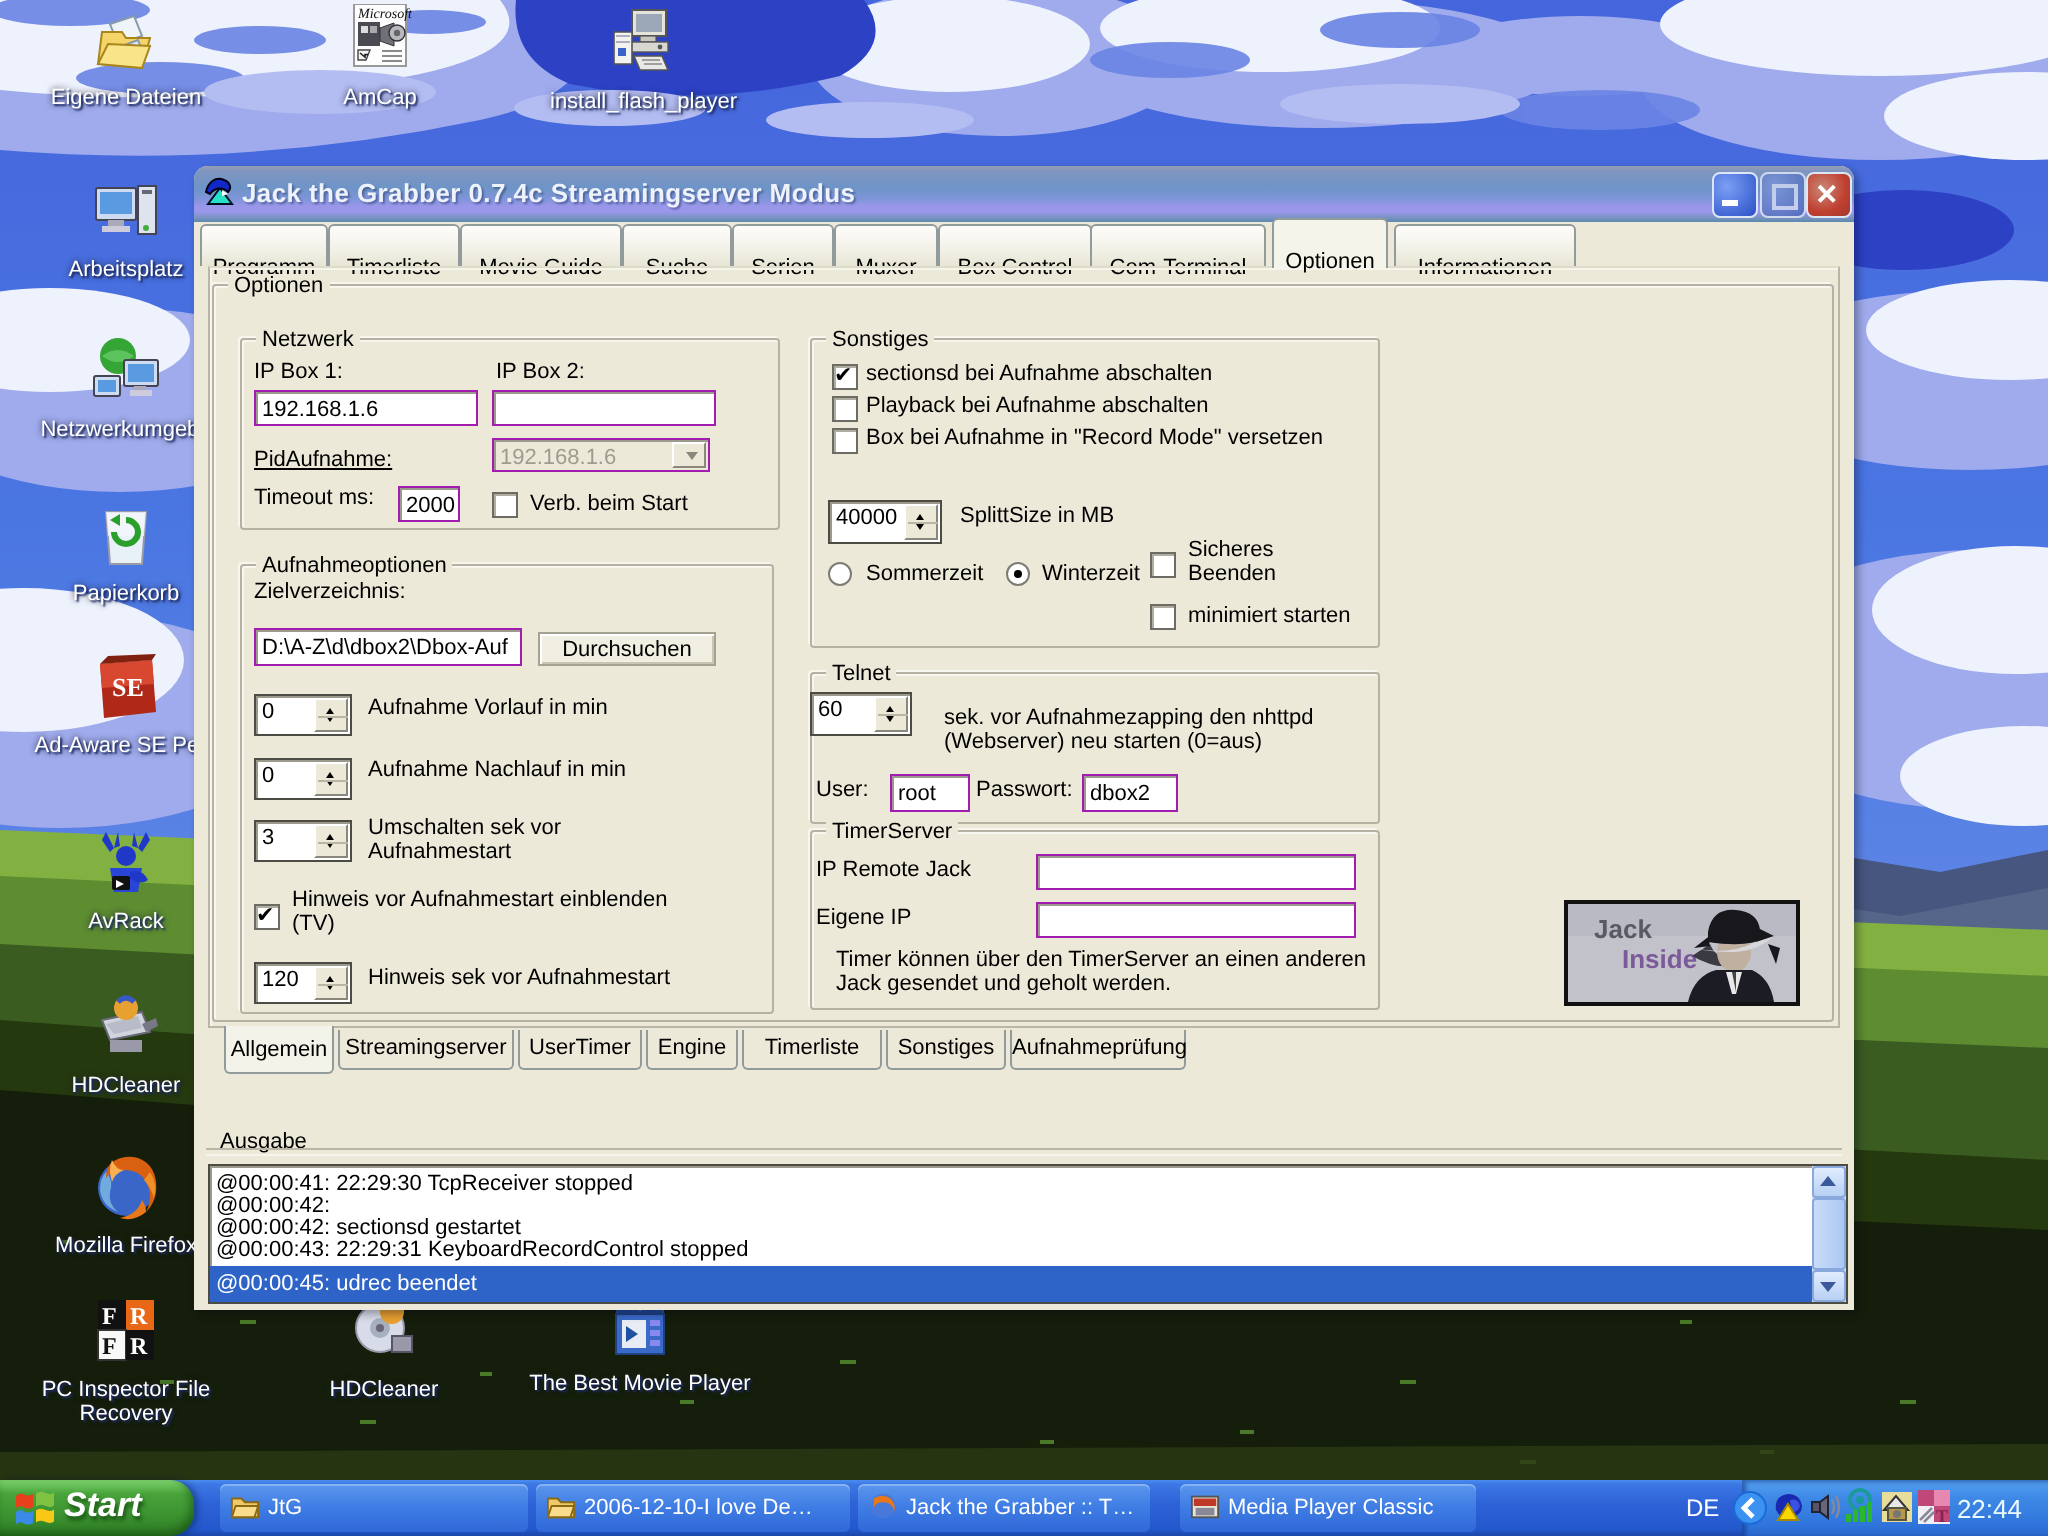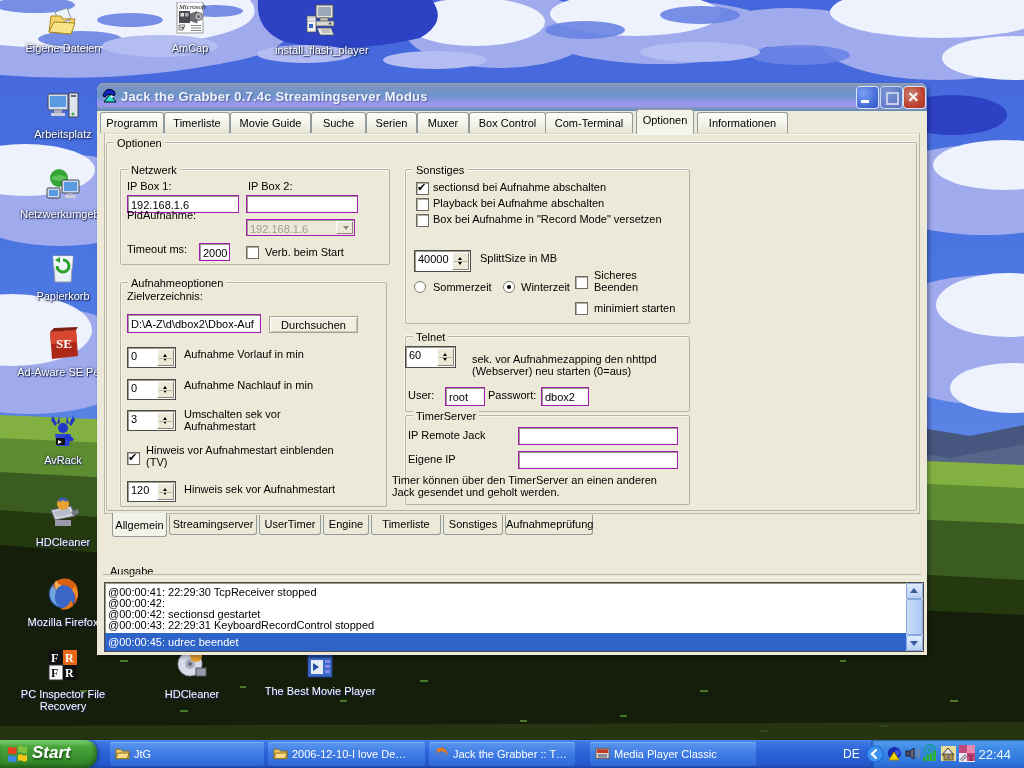--- a/index.html
+++ b/index.html
@@ -20,21 +20,21 @@
 .tbtn{position:absolute;top:3px;width:21px;height:21px;border-radius:4px;border:1px solid #dce6f4;}
 #btnmin{left:759px;background:radial-gradient(circle at 30% 30%,#7b9ff4,#2a50c8);}
 #btnmax{left:783px;background:radial-gradient(circle at 30% 30%,#7e96d8,#4a68b8);opacity:.85;}
 #btnclose{left:806px;background:radial-gradient(circle at 35% 35%,#c88878,#c04030 60%,#a03830);}
 #btnmin:after{content:"";position:absolute;left:4px;top:13px;width:8px;height:3px;background:#fff;}
 #btnmax:after{content:"";position:absolute;left:5px;top:5px;width:9px;height:9px;border:2px solid #cfd8ee;}
 #btnclose:after{content:"\2715";position:absolute;left:3.5px;top:2px;color:#fff;font-size:14px;font-weight:bold;}
 #client{position:absolute;left:3px;top:28px;width:824px;height:541px;background:#ece9d8;font-size:11px;color:#000;}
 
 .tab{position:absolute;top:1px;height:21px;box-sizing:border-box;border:1px solid #919b9c;border-bottom:none;
-  border-radius:3px 3px 0 0;background:linear-gradient(#fdfdfb,#f2f1e7 60%,#e7e5d4);text-align:center;padding-top:4px;}
+  border-radius:3px 3px 0 0;background:linear-gradient(#fdfdfb,#f2f1e7 60%,#e7e5d4);text-align:center;padding-top:15px;}
 .tabactive{top:-2px;height:25px;background:#f5f4ea;z-index:5;border-color:#919b9c;}
 #tabrow{position:absolute;left:0;top:0px;width:824px;height:22px;}
 .grp{position:absolute;border:1px solid #b5b2a3;border-radius:2px;box-shadow:1px 1px 0 #f8f7ef inset, -1px -1px 0 #f8f7ef;}
 .grp .t{position:absolute;top:-6px;left:7px;background:#ece9d8;padding:0 3px;line-height:12px;font-size:11px;}
 .lab{position:absolute;white-space:nowrap;}
 .field{position:absolute;background:#fff;border:1px solid #a21caf;box-shadow:inset 1px 1px 0 #9c9a8c;
   font-size:11px;padding:3px 0 0 3px;height:18px;box-sizing:border-box;white-space:nowrap;overflow:hidden;}
 .btn{position:absolute;background:#f1efe2;border:1px solid #a5a294;box-shadow:inset 1px 1px 0 #fff, inset -1px -1px 0 #c8c5b2;
   text-align:center;font-size:11px;box-sizing:border-box;}
 .cb{position:absolute;width:11px;height:11px;background:#fff;border:1px solid #6c6c64;box-shadow:inset 1px 1px 0 #b0aea0;}
@@ -340,21 +340,21 @@
         <span class="t">Optionen</span>
       </div>
 
     <div class="grp" style="left:20px;top:58px;width:268px;height:94px;">
         <span class="t">Netzwerk</span>
       </div>
     <span class="lab" style="left:27px;top:69px;">IP Box 1:</span>
     <span class="lab" style="left:148px;top:69px;">IP Box 2:</span>
     <div class="field" style="left:27px;top:84px;width:112px;">192.168.1.6</div>
     <div class="field" style="left:146px;top:84px;width:112px;"></div>
-    <span class="lab" style="left:27px;top:98px;">PidAufnahme:</span>
+    <span class="lab" style="left:27px;top:113px;text-decoration:underline;">PidAufnahme:</span>
     <div class="field" style="left:146px;top:108px;width:109px;height:17px;background:#ece9d8;color:#9e9c90;">192.168.1.6
       <span style="position:absolute;right:1px;top:1px;bottom:1px;width:15px;background:#ece9d8;border:1px solid #fff;border-right-color:#8a887c;border-bottom-color:#8a887c;"></span>
       <span style="position:absolute;right:5px;top:6px;border:3px solid transparent;border-top:4px solid #8a887c;"></span>
     </div>
     <span class="lab" style="left:27px;top:132px;">Timeout ms:</span>
     <div class="field" style="left:99px;top:132px;width:31px;">2000</div>
     <span class="cb" style="left:146px;top:135px;"></span>
     <span class="lab" style="left:165px;top:135px;">Verb. beim Start</span>
 
     <div class="grp" style="left:20px;top:171px;width:265px;height:223px;">
@@ -428,22 +428,41 @@
     <span class="lab" style="left:388px;top:278px;">Passwort:</span>
     <div class="field" style="left:441px;top:276px;width:48px;height:19px;">dbox2</div>
 
     <div class="grp" style="left:305px;top:304px;width:283px;height:88px;">
         <span class="t">TimerServer</span>
       </div>
     <span class="lab" style="left:308px;top:318px;">IP Remote Jack</span>
     <div class="field" style="left:418px;top:316px;width:160px;height:18px;"></div>
     <span class="lab" style="left:308px;top:342px;">Eigene IP</span>
     <div class="field" style="left:418px;top:340px;width:160px;height:18px;"></div>
-    <span class="lab" style="left:292px;top:363px;">Timer können über den TimerServer an einen anderen<br>Jack gesendet und geholt werden.</span>
-
+    <span class="lab" style="left:308px;top:363px;padding-left:10px;">Timer können über den TimerServer an einen anderen<br>Jack gesendet und geholt werden.</span>
+
+    <div id="jackimg" style="position:absolute;left:682px;top:339px;width:114px;height:49px;border:2px solid #111;background:#bcbcc4;">
+      <svg width="114" height="49" viewBox="0 0 114 49" style="position:absolute;left:0;top:0;">
+        <rect width="114" height="49" fill="#c2c2ca"></rect>
+        <rect x="0" y="0" width="114" height="16" fill="#babac4"></rect>
+        <text x="13" y="17" font-size="13" font-weight="bold" fill="#5a5a62" font-family="Liberation Sans">Jack</text>
+        <text x="27" y="32" font-size="13" font-weight="bold" fill="#7c5a9a" font-family="Liberation Sans">Inside</text>
+        <g>
+          <path d="M85,28 Q74,28 71,20 L62,26 Q73,32 80,31 Z" fill="#3a3a42"></path>
+          <ellipse cx="83" cy="24" rx="8.5" ry="10" fill="#c0b0a0"></ellipse>
+          <path d="M70,14 Q72,2 84,3 Q95,4 96,13 L98,17 Q90,22 70,19 Z" fill="#17171c"></path>
+          <path d="M63,22 L72,15 Q70,20 71,21 Z M95,12 L103,16 Q97,20 94,19 Z" fill="#17171c"></path>
+          <path d="M63,22 Q80,26 94,19 L103,16 Q94,24 82,24 Q70,24 63,22 Z" fill="#d8d8dc"></path>
+          <path d="M60,49 Q63,36 74,33 L92,33 Q101,37 103,49 Z" fill="#1c1c24"></path>
+          <path d="M79,34 L87,34 L84,45 L82,45 Z" fill="#e8e8ea"></path>
+          <path d="M82,34 L84,34 L84,44 Z" fill="#444"></path>
+          <path d="M100,20 L106,22 L104,30 Z" fill="#17171c"></path>
+        </g>
+      </svg>
+    </div>
 
     <div style="position:absolute;left:1px;top:404px;width:820px;height:26px;">
       <div class="stab stabactive" style="left:11px;width:55px;">Allgemein</div>
       <div class="stab" style="left:68px;width:88px;">Streamingserver</div>
       <div class="stab" style="left:158px;width:62px;">UserTimer</div>
       <div class="stab" style="left:222px;width:46px;">Engine</div>
       <div class="stab" style="left:270px;width:70px;">Timerliste</div>
       <div class="stab" style="left:342px;width:60px;">Sonstiges</div>
       <div class="stab" style="left:404px;width:88px;">Aufnahmeprüfung</div>
     </div>
@@ -492,21 +511,21 @@
         </svg>
       <span class="ttext">2006-12-10-I love De…</span>
     </div>
     <div class="taskbtn" style="left:429px;width:146px;">
       <svg class="ticon" viewBox="0 0 16 14">
           <circle cx="8" cy="7" r="6.5" fill="#4878d8"></circle>
           <path d="M3,3 Q8,0 12,3 Q15,6 14,10 Q13,5 8,5 Q4,5 3,8 Z" fill="#e87818"></path>
         </svg>
       <span class="ttext">Jack the Grabber :: T…</span>
     </div>
-    <div class="taskbtn" style="left:590px;width:166px;">
+    <div class="taskbtn" style="left:590px;width:148px;">
       <svg class="ticon" viewBox="0 0 16 14">
           <rect x="1" y="2" width="14" height="11" fill="#e8e4d8" stroke="#555"></rect>
           <rect x="2" y="3" width="12" height="4" fill="#c03828"></rect>
           <rect x="3" y="8" width="10" height="4" fill="#889"></rect>
         </svg>
       <span class="ttext">Media Player Classic</span>
     </div>
   </div>
   <div id="tray" style="width:190px;">
     <div style="position:absolute;left:37px;top:0;width:153px;height:28px;background:linear-gradient(#56a0f0 0%,#3f8ae6 30%,#2f74dc 80%,#2a66cc 100%);box-shadow:inset 2px 1px 2px rgba(10,40,120,.5);"></div>

